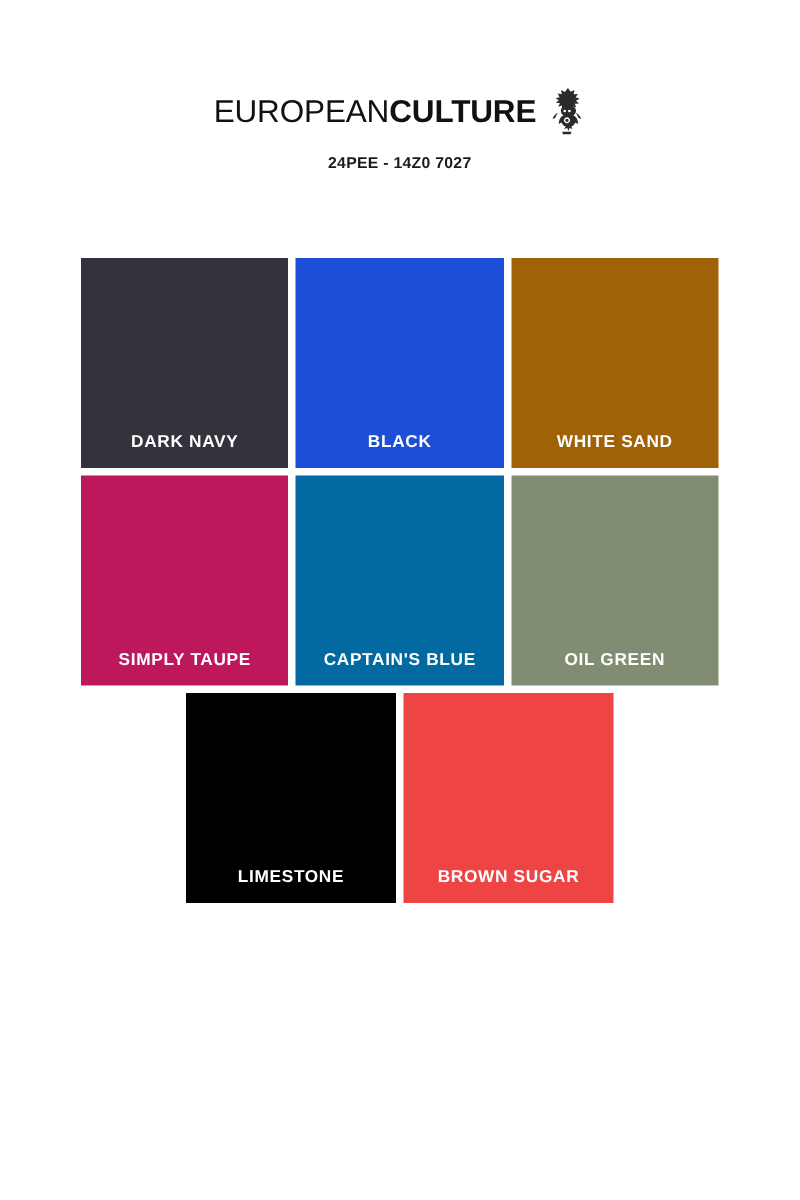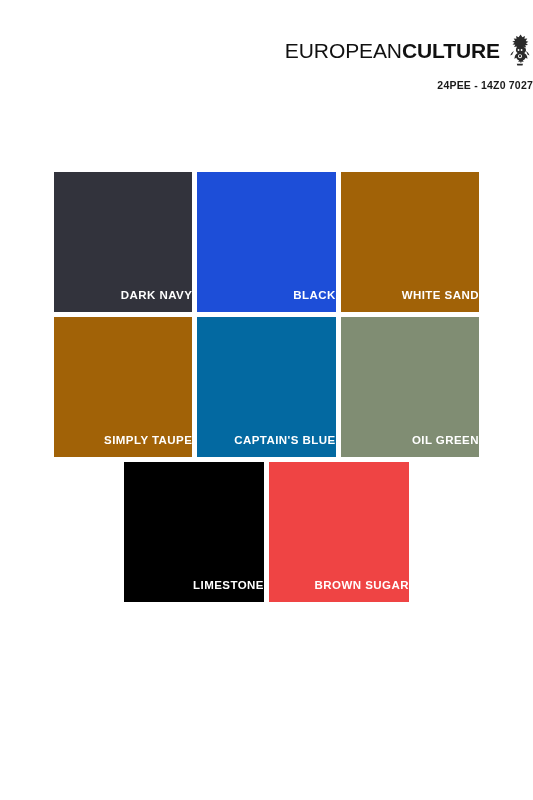--- a/index.html
+++ b/index.html
@@ -16,22 +16,22 @@
 
   .page {
     position: relative;
     width: 533px;
     height: 800px;
     background: #ffffff;
   }
 
   
   .header {
-    padding-top: 34px;
-    text-align: right;
+    padding-top: 58px;
+    text-align: center;
   }
 
   .brand-lockup {
     display: inline-flex;
     align-items: center;
     justify-content: center;
     gap: 7px;
   }
 
   .brand-wordmark {
@@ -88,21 +88,21 @@
     height: 140px;
     box-sizing: border-box;
     overflow: hidden;
   }
 
   .swatch-label {
     position: absolute;
     left: 0;
     right: 0;
     bottom: 11px;
-    text-align: right;
+    text-align: center;
     font-size: 11.5px;
     font-weight: 700;
     letter-spacing: 0.45px;
     color: #ffffff;
     line-height: 1;
     white-space: nowrap;
   }
 </style>
 </head>
 <body>
@@ -142,21 +142,21 @@
       </div>
       <div class="swatch" style="background:#1d4ed8">
         <div class="swatch-label">BLACK</div>
       </div>
       <div class="swatch" style="background:#a16207">
         <div class="swatch-label">WHITE SAND</div>
       </div>
     </div>
 
     <div class="row">
-      <div class="swatch" style="background:#a16207">
+      <div class="swatch" style="background:#be185d">
         <div class="swatch-label">SIMPLY TAUPE</div>
       </div>
       <div class="swatch" style="background:#0369a1">
         <div class="swatch-label">CAPTAIN'S BLUE</div>
       </div>
       <div class="swatch" style="background:#808D73">
         <div class="swatch-label">OIL GREEN</div>
       </div>
     </div>
 

